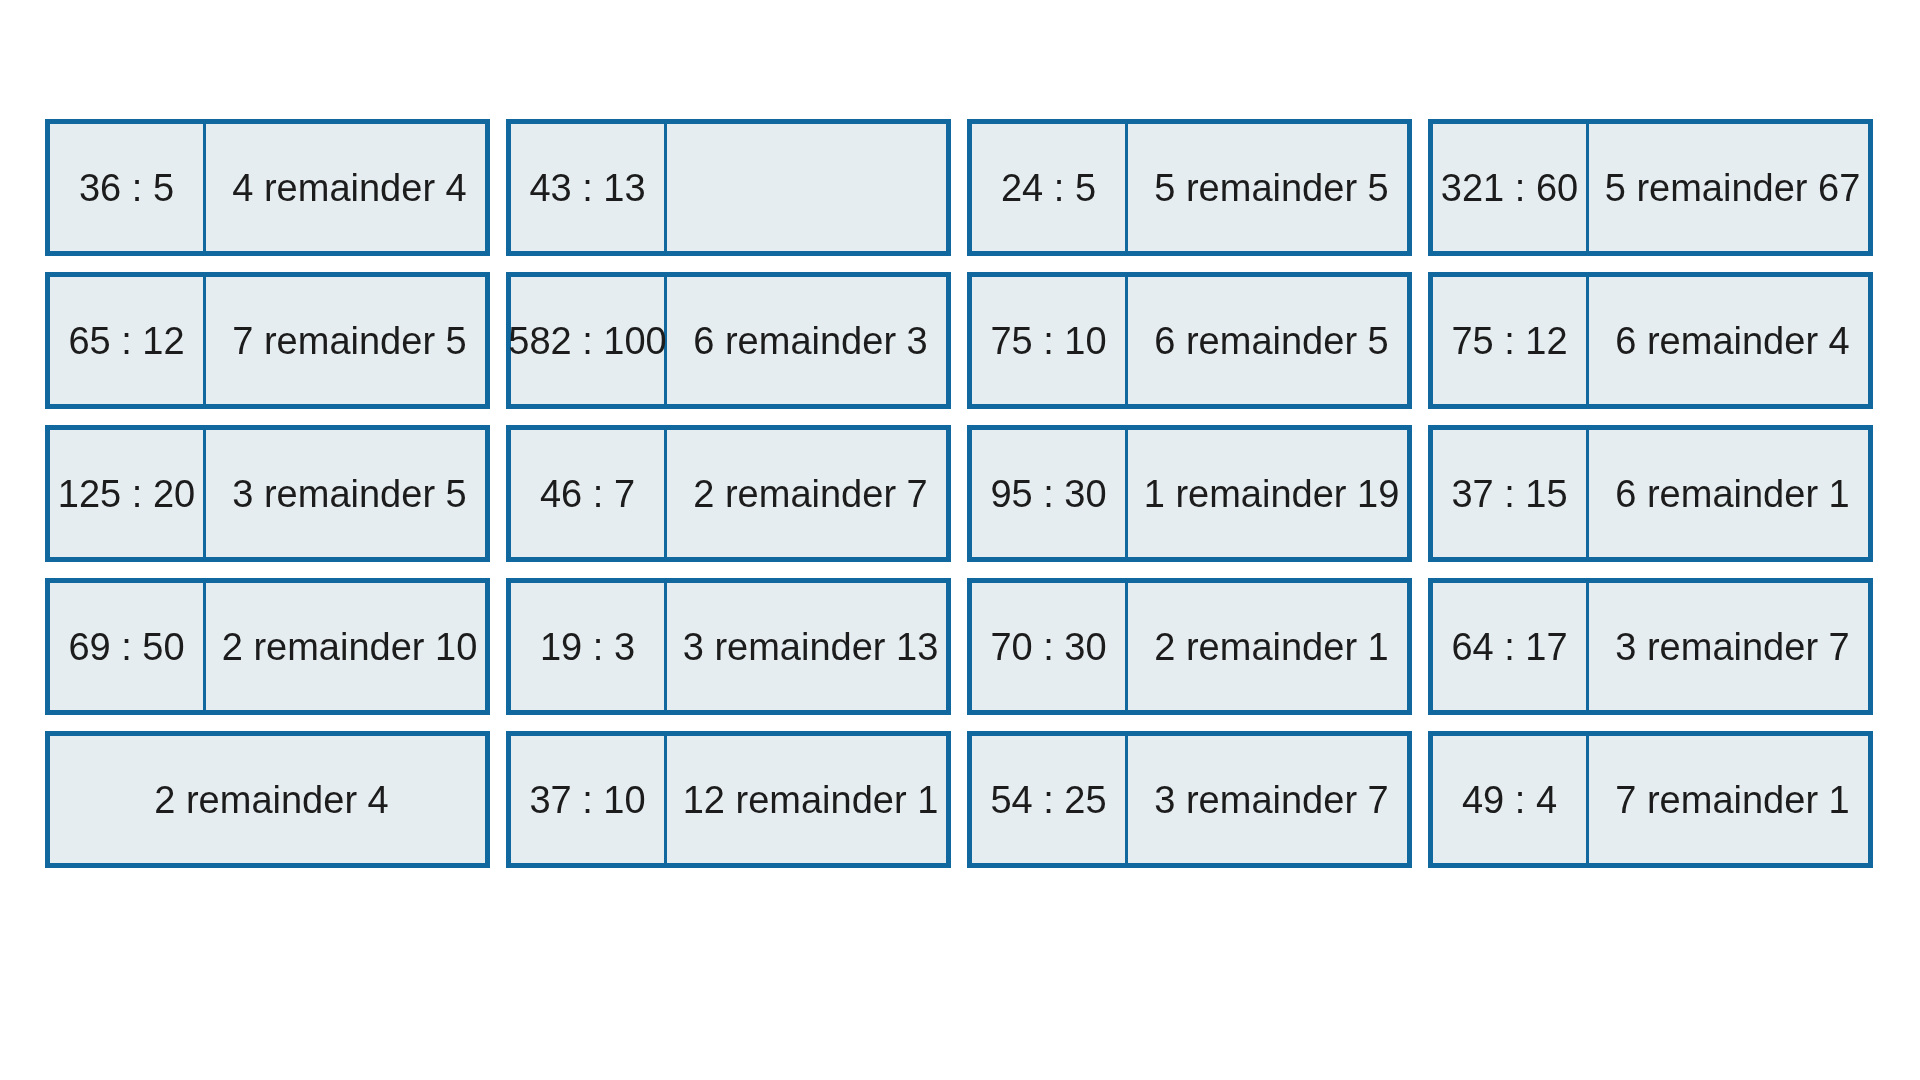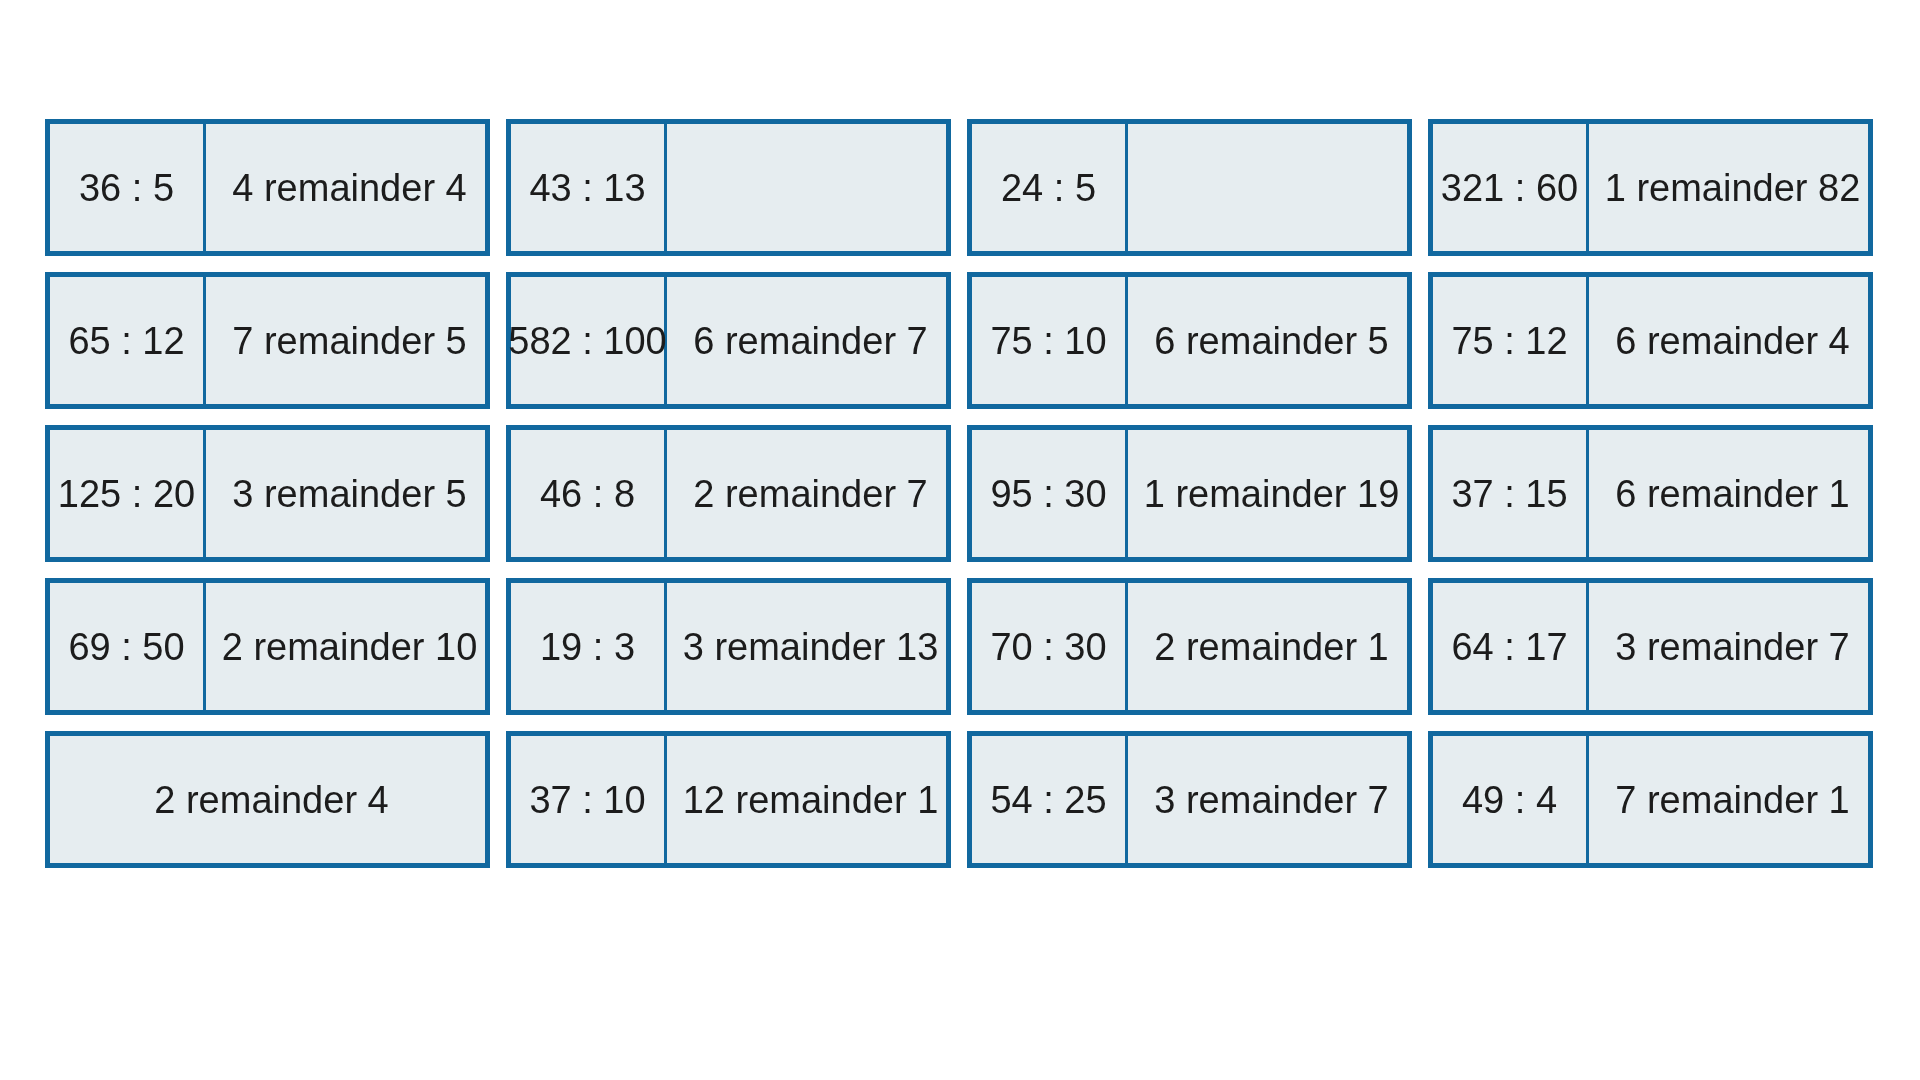--- a/index.html
+++ b/index.html
@@ -71,46 +71,49 @@
   <div class="card">
     <div class="cell problem">
         <span>43 : 13</span>
       </div>
   </div>
 
   <div class="card">
     <div class="cell problem">
         <span>24 : 5</span>
       </div>
+    <div class="cell answer">
+        <span>5 remainder 5</span>
+      </div>
   </div>
 
   <div class="card">
     <div class="cell problem">
         <span>321 : 60</span>
       </div>
     <div class="cell answer">
-        <span>1 remainder 82</span>
+        <span>5 remainder 67</span>
       </div>
   </div>
 
   <div class="card">
     <div class="cell problem">
         <span>65 : 12</span>
       </div>
     <div class="cell answer">
         <span>7 remainder 5</span>
       </div>
   </div>
 
   <div class="card">
     <div class="cell problem">
         <span>582 : 100</span>
       </div>
     <div class="cell answer">
-        <span>6 remainder 7</span>
+        <span>6 remainder 3</span>
       </div>
   </div>
 
   <div class="card">
     <div class="cell problem">
         <span>75 : 10</span>
       </div>
     <div class="cell answer">
         <span>6 remainder 5</span>
       </div>
@@ -129,21 +132,21 @@
     <div class="cell problem">
         <span>125 : 20</span>
       </div>
     <div class="cell answer">
         <span>3 remainder 5</span>
       </div>
   </div>
 
   <div class="card">
     <div class="cell problem">
-        <span>46 : 8</span>
+        <span>46 : 7</span>
       </div>
     <div class="cell answer">
         <span>2 remainder 7</span>
       </div>
   </div>
 
   <div class="card">
     <div class="cell problem">
         <span>95 : 30</span>
       </div>

